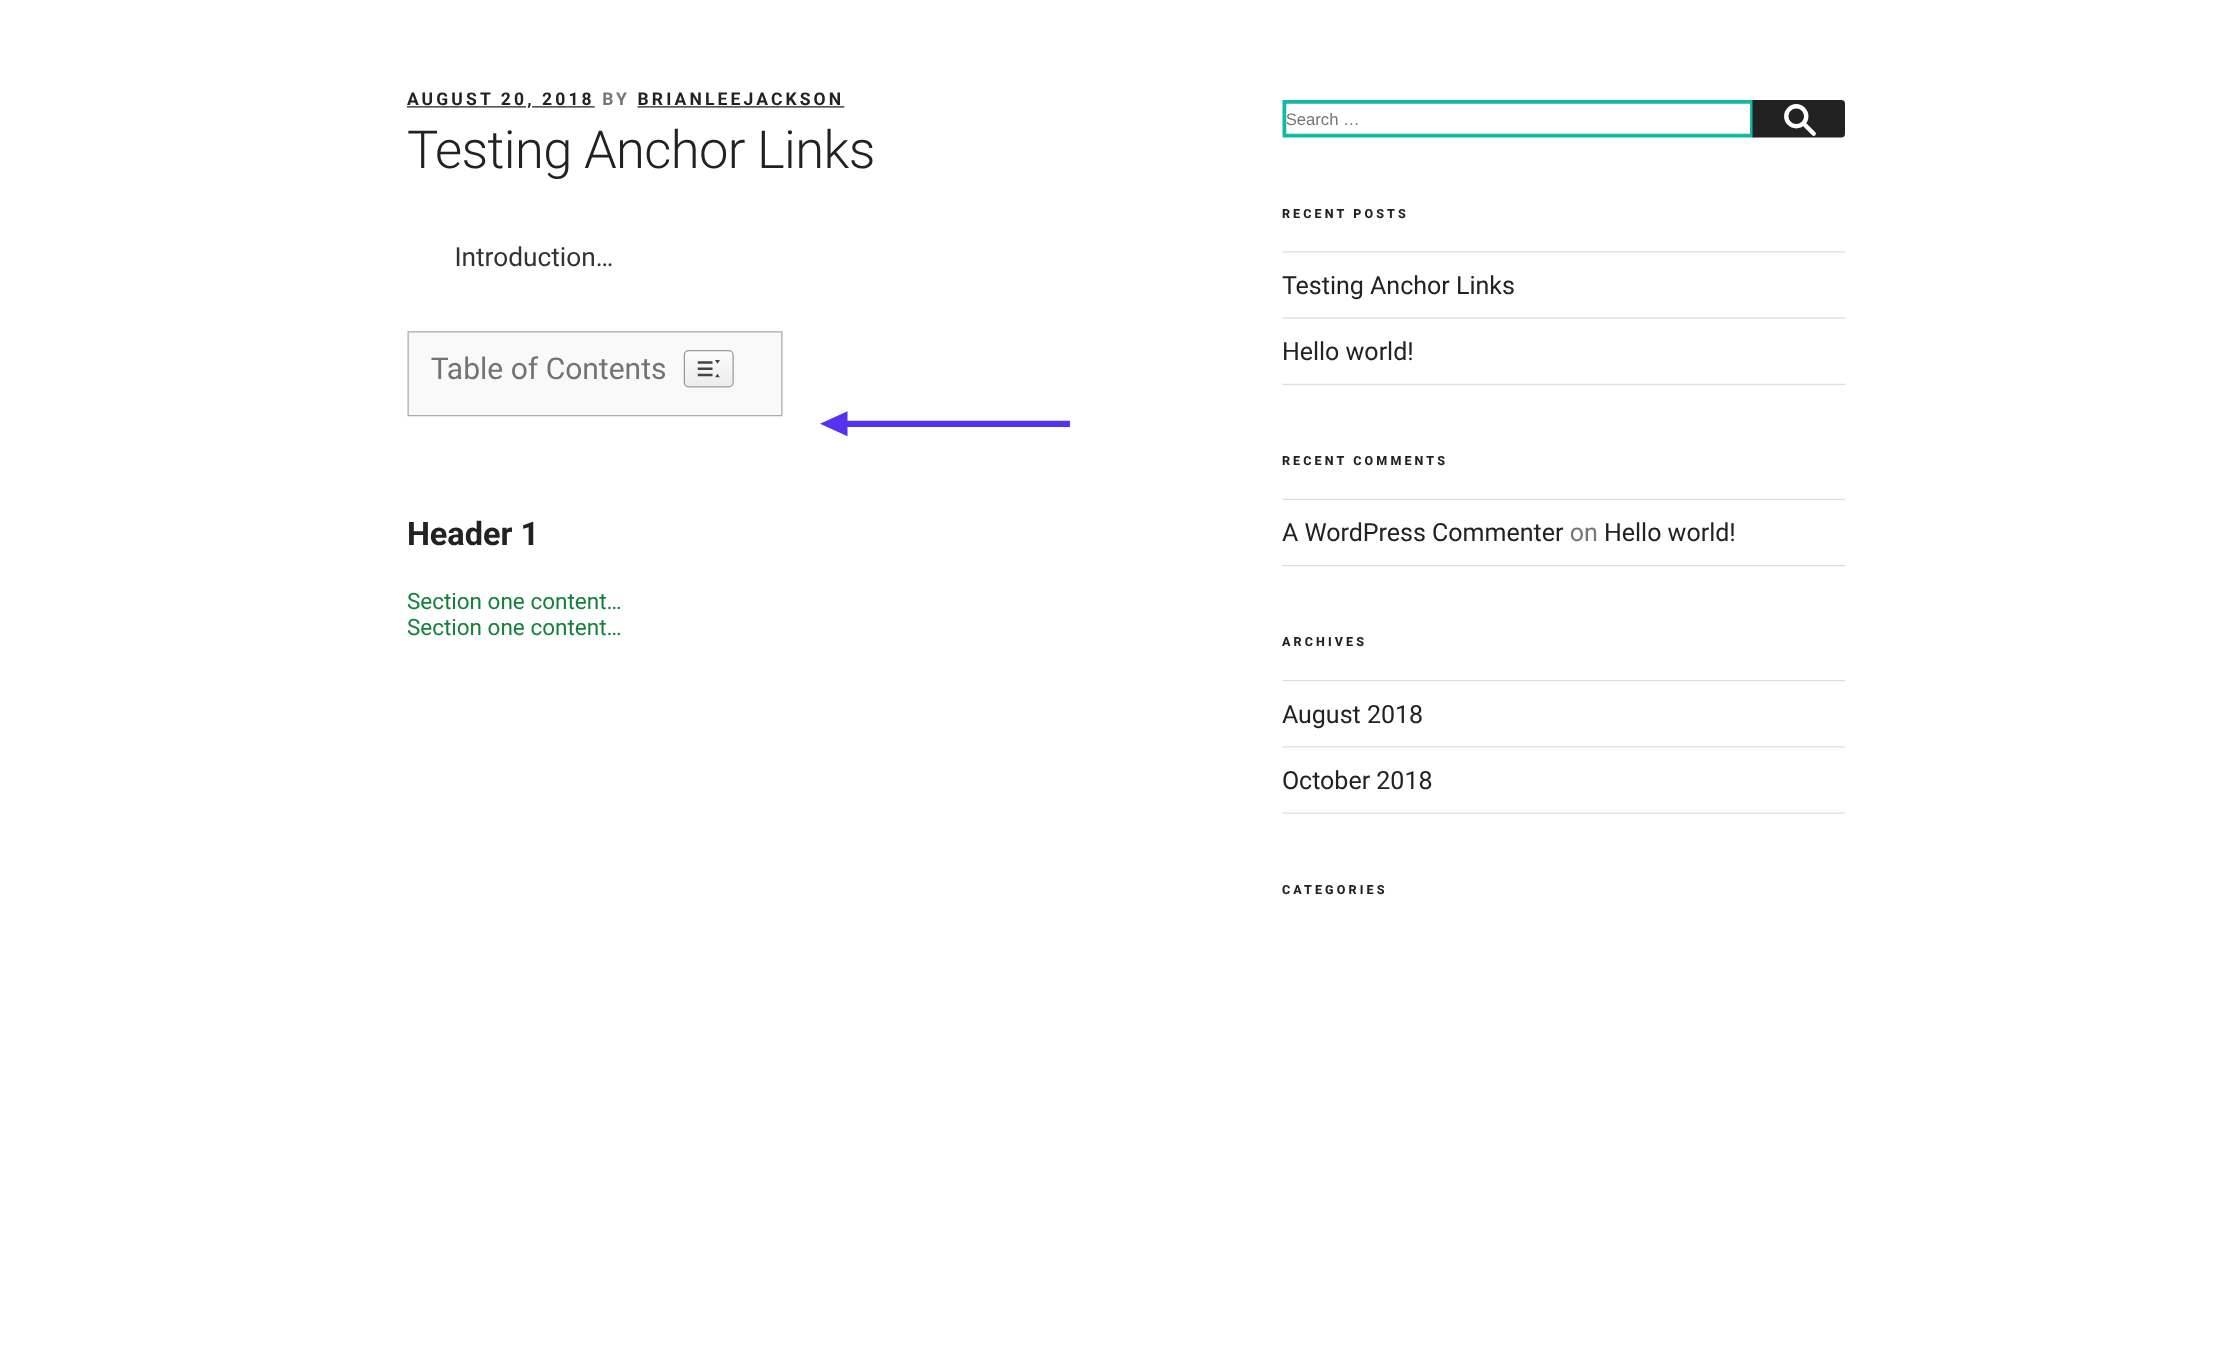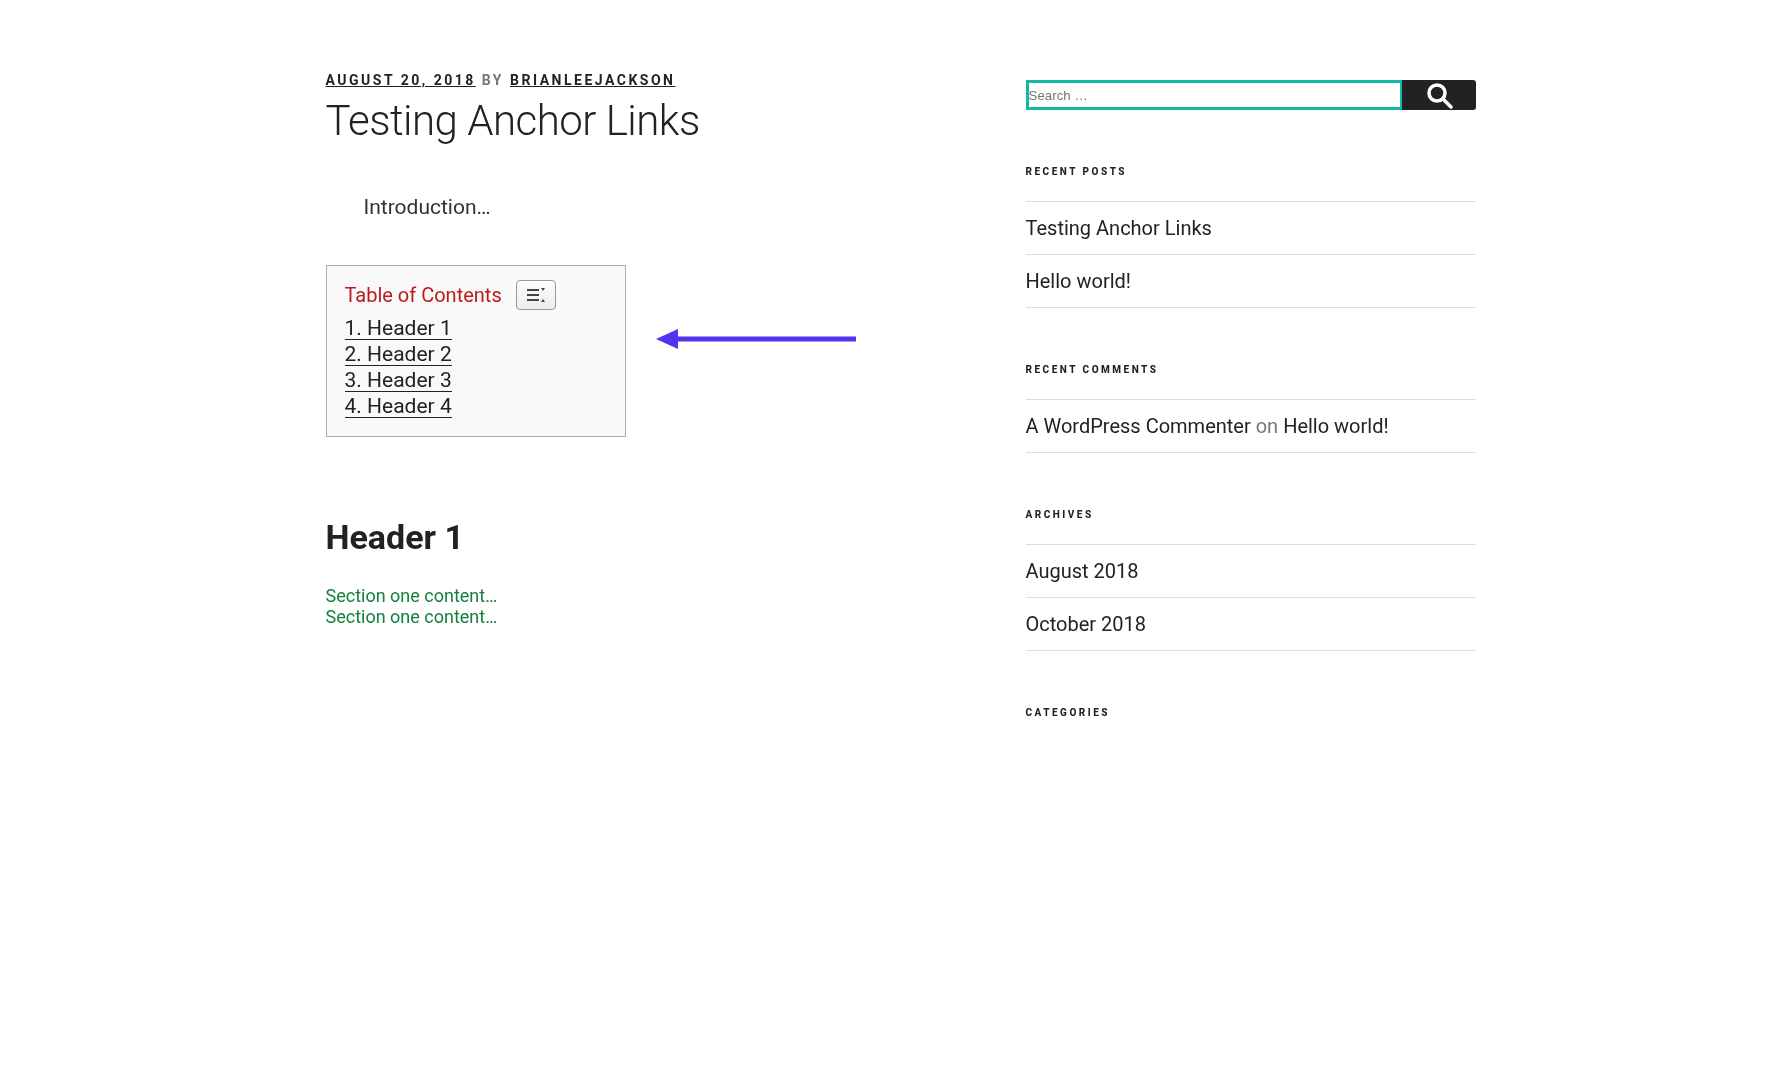--- a/index.html
+++ b/index.html
@@ -50,23 +50,23 @@
     font-size: 21px;
     min-width: 300px;
   }
   .toc-header {
     display: flex;
     align-items: center;
     gap: 14px;
     margin-bottom: 6px;
   }
   .toc-title {
-    font-size: 20px;
+    font-size: 24px;
     font-weight: 400;
-    color: #b91c1c;
+    color: #737373;
   }
   .toc-toggle {
     width: 40px; height: 30px;
     border: 1px solid #999;
     border-radius: 4px;
     background: linear-gradient(#fdfdfd,#ececec);
     display: inline-flex;
     align-items: center;
     justify-content: center;
     cursor: pointer;
@@ -85,21 +85,21 @@
     position: relative;
     height: 0;
   }
   .arrow {
     position: absolute;
     left: 330px;
     top: 60px;
   }
 
   .section-h {
-    font-size: 34px;
+    font-size: 26px;
     font-weight: 700;
     color: #222;
     margin-top: 80px;
     margin-bottom: 28px;
   }
   .section-p {
     font-size: 18px;
     color: #15803d;
   }
 
@@ -177,26 +177,20 @@
         <span class="toc-toggle">
           <svg width="18" height="14" viewBox="0 0 18 14">
             <rect x="0" y="1" width="12" height="2" fill="#444"></rect>
             <rect x="0" y="6" width="12" height="2" fill="#444"></rect>
             <rect x="0" y="11" width="12" height="2" fill="#444"></rect>
             <polygon points="14,0 18,0 16,3" fill="#444"></polygon>
             <polygon points="14,14 18,14 16,11" fill="#444"></polygon>
           </svg>
         </span>
       </div>
-      <ul class="toc-list">
-        <li><a href="#">1. Header 1</a></li>
-        <li><a href="#">2. Header 2</a></li>
-        <li><a href="#">3. Header 3</a></li>
-        <li><a href="#">4. Header 4</a></li>
-      </ul>
     </div>
 
     <h2 class="section-h">Header 1</h2>
     <p class="section-p">Section one content…</p>
 
     <p class="section-p">Section one content…</p>
 
   </main>
 
   <aside class="sidebar">

